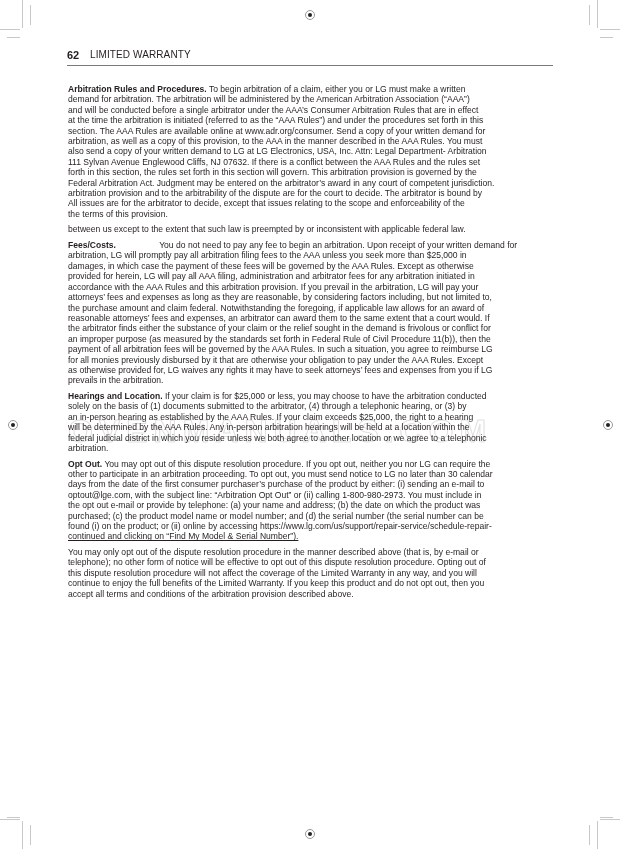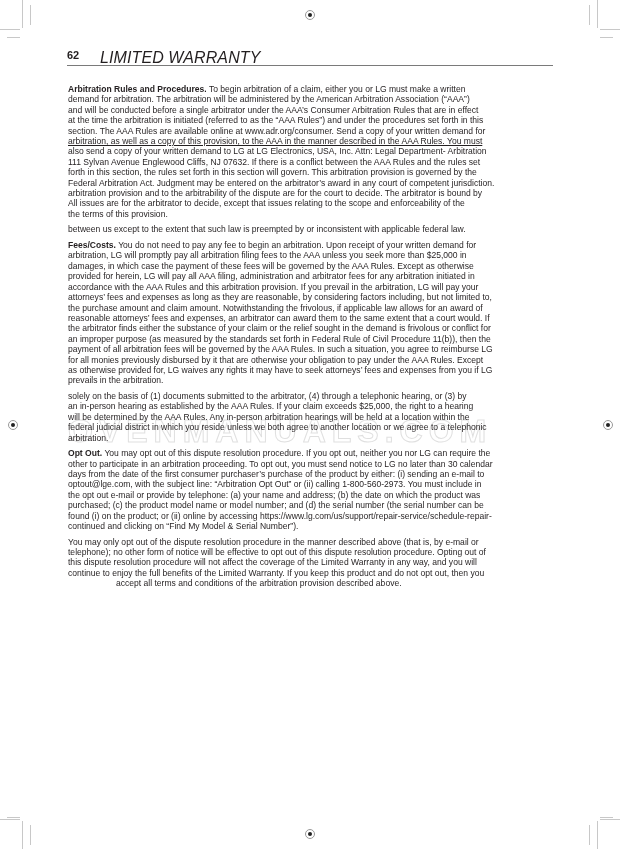--- a/index.html
+++ b/index.html
@@ -6,21 +6,21 @@
   body { width: 620px; height: 849px; position: relative; overflow: hidden;
          font-family: "Liberation Sans", sans-serif; color: #231f20; }
   .crop { position: absolute; background: #c8c8c8; }
   .reg { position: absolute; width: 10px; height: 10px; border-radius: 50%;
          border: 1px solid #999; box-sizing: border-box; }
   .reg::after { content: ""; position: absolute; left: 2px; top: 2px; width: 4px; height: 4px;
                 border-radius: 50%; background: #222; }
   .header { position: absolute; left: 67px; top: 48px; width: 486px; height: 17px;
             border-bottom: 1px solid #7a7a7a; }
   .page-num { position: absolute; left: 0; top: 1px; font-size: 11px; font-weight: bold; }
-  .header-title { position: absolute; left: 33px; top: 1px; font-size: 16px; letter-spacing: 0.1px; font-style: italic; }
+  .header-title { position: absolute; left: 23px; top: 1px; font-size: 10px; letter-spacing: 0.1px; }
   .content { position: absolute; left: 68px; top: 84px; width: 486px; font-size: 8.55px; line-height: 10.4px; }
   .para { margin: 0 0 5.2px 0; }
   .line { display: block; white-space: nowrap; }
   .bold { font-weight: bold; }
   .watermark { position: absolute; left: 68px; top: 413px; width: 490px; font-size: 32px;
                font-weight: bold; color: transparent; -webkit-text-stroke: 1px #d8d8d8;
                letter-spacing: 6px; white-space: nowrap; opacity: 0.8; pointer-events: none; }
 </style>
 </head>
 <body>
@@ -54,65 +54,66 @@
 
 <div class="watermark">OVENMANUALS.COM</div>
 
 <div class="content" id="content">
     <div class="para">
       <span class="line"><span class="bold">Arbitration Rules and Procedures.</span><span style="white-space: pre;"> To begin arbitration of a claim, either you or LG must make a written</span></span>
       <span class="line"><span style="white-space: pre;">demand for arbitration. The arbitration will be administered by the American Arbitration Association (“AAA”)</span></span>
       <span class="line"><span style="white-space: pre;">and will be conducted before a single arbitrator under the AAA’s Consumer Arbitration Rules that are in effect</span></span>
       <span class="line"><span style="white-space: pre;">at the time the arbitration is initiated (referred to as the “AAA Rules”) and under the procedures set forth in this</span></span>
       <span class="line"><span style="white-space: pre;">section. The AAA Rules are available online at www.adr.org/consumer. Send a copy of your written demand for</span></span>
-      <span class="line"><span style="white-space: pre; text-decoration: underline;">arbitration, as well as a copy of this provision, to the AAA in the manner described in the AAA Rules. You must</span></span>
+      <span class="line"><span style="white-space: pre;">arbitration, as well as a copy of this provision, to the AAA in the manner described in the AAA Rules. You must</span></span>
       <span class="line"><span style="white-space: pre;">also send a copy of your written demand to LG at LG Electronics, USA, Inc. Attn: Legal Department- Arbitration</span></span>
       <span class="line"><span style="white-space: pre;">111 Sylvan Avenue Englewood Cliffs, NJ 07632. If there is a conflict between the AAA Rules and the rules set</span></span>
       <span class="line"><span style="white-space: pre;">forth in this section, the rules set forth in this section will govern. This arbitration provision is governed by the</span></span>
       <span class="line"><span style="white-space: pre;">Federal Arbitration Act. Judgment may be entered on the arbitrator’s award in any court of competent jurisdiction.</span></span>
       <span class="line"><span style="white-space: pre;">arbitration provision and to the arbitrability of the dispute are for the court to decide. The arbitrator is bound by</span></span>
       <span class="line"><span style="white-space: pre;">All issues are for the arbitrator to decide, except that issues relating to the scope and enforceability of the</span></span>
       <span class="line"><span style="white-space: pre;">the terms of this provision.</span></span>
     </div>
     <div class="para">
       <span class="line"><span style="white-space: pre;">between us except to the extent that such law is preempted by or inconsistent with applicable federal law.</span></span>
     </div>
     <div class="para">
-      <span class="line"><span class="bold">Fees/Costs.</span><span style="white-space: pre;"> You do not need to pay any fee to begin an arbitration. Upon receipt of your written demand for</span></span>
+      <span class="line"><span class="bold">Fees/Costs.</span><span style="white-space: pre; margin-left: 41px;"> You do not need to pay any fee to begin an arbitration. Upon receipt of your written demand for</span></span>
       <span class="line"><span style="white-space: pre;">arbitration, LG will promptly pay all arbitration filing fees to the AAA unless you seek more than $25,000 in</span></span>
       <span class="line"><span style="white-space: pre;">damages, in which case the payment of these fees will be governed by the AAA Rules. Except as otherwise</span></span>
       <span class="line"><span style="white-space: pre;">provided for herein, LG will pay all AAA filing, administration and arbitrator fees for any arbitration initiated in</span></span>
       <span class="line"><span style="white-space: pre;">accordance with the AAA Rules and this arbitration provision. If you prevail in the arbitration, LG will pay your</span></span>
       <span class="line"><span style="white-space: pre;">attorneys’ fees and expenses as long as they are reasonable, by considering factors including, but not limited to,</span></span>
-      <span class="line"><span style="white-space: pre;">the purchase amount and claim amount. Notwithstanding the frivolous, if applicable law allows for an award of</span></span>
+      <span class="line"><span style="white-space: pre;">the purchase amount and claim federal. Notwithstanding the foregoing, if applicable law allows for an award of</span></span>
       <span class="line"><span style="white-space: pre;">reasonable attorneys’ fees and expenses, an arbitrator can award them to the same extent that a court would. If</span></span>
       <span class="line"><span style="white-space: pre;">the arbitrator finds either the substance of your claim or the relief sought in the demand is frivolous or conflict for</span></span>
       <span class="line"><span style="white-space: pre;">an improper purpose (as measured by the standards set forth in Federal Rule of Civil Procedure 11(b)), then the</span></span>
       <span class="line"><span style="white-space: pre;">payment of all arbitration fees will be governed by the AAA Rules. In such a situation, you agree to reimburse LG</span></span>
       <span class="line"><span style="white-space: pre;">for all monies previously disbursed by it that are otherwise your obligation to pay under the AAA Rules. Except</span></span>
       <span class="line"><span style="white-space: pre;">as otherwise provided for, LG waives any rights it may have to seek attorneys’ fees and expenses from you if LG</span></span>
       <span class="line"><span style="white-space: pre;">prevails in the arbitration.</span></span>
     </div>
     <div class="para">
+      <span class="line"><span class="bold">Hearings and Location.</span><span style="white-space: pre;"> If your claim is for $25,000 or less, you may choose to have the arbitration conducted</span></span>
       <span class="line"><span style="white-space: pre;">solely on the basis of (1) documents submitted to the arbitrator, (4) through a telephonic hearing, or (3) by</span></span>
       <span class="line"><span style="white-space: pre;">an in-person hearing as established by the AAA Rules. If your claim exceeds $25,000, the right to a hearing</span></span>
       <span class="line"><span style="white-space: pre;">will be determined by the AAA Rules. Any in-person arbitration hearings will be held at a location within the</span></span>
       <span class="line"><span style="white-space: pre;">federal judicial district in which you reside unless we both agree to another location or we agree to a telephonic</span></span>
       <span class="line"><span style="white-space: pre;">arbitration.</span></span>
     </div>
     <div class="para">
       <span class="line"><span class="bold">Opt Out.</span><span style="white-space: pre;"> You may opt out of this dispute resolution procedure. If you opt out, neither you nor LG can require the</span></span>
       <span class="line"><span style="white-space: pre;">other to participate in an arbitration proceeding. To opt out, you must send notice to LG no later than 30 calendar</span></span>
       <span class="line"><span style="white-space: pre;">days from the date of the first consumer purchaser’s purchase of the product by either: (i) sending an e-mail to</span></span>
-      <span class="line"><span style="white-space: pre;">optout@lge.com, with the subject line: “Arbitration Opt Out” or (ii) calling 1-800-560-2973. You must include in</span></span>
+      <span class="line"><span style="white-space: pre;">optout@lge.com, with the subject line: “Arbitration Opt Out” or (ii) calling 1-800-980-2973. You must include in</span></span>
       <span class="line"><span style="white-space: pre;">the opt out e-mail or provide by telephone: (a) your name and address; (b) the date on which the product was</span></span>
       <span class="line"><span style="white-space: pre;">purchased; (c) the product model name or model number; and (d) the serial number (the serial number can be</span></span>
       <span class="line"><span style="white-space: pre;">found (i) on the product; or (ii) online by accessing https://www.lg.com/us/support/repair-service/schedule-repair-</span></span>
-      <span class="line"><span style="white-space: pre;">continued and clicking on “Find My Model &amp; Serial Number”).</span></span>
+      <span class="line"><span style="white-space: pre; text-decoration: underline;">continued and clicking on “Find My Model &amp; Serial Number”).</span></span>
     </div>
     <div class="para">
       <span class="line"><span style="white-space: pre;">You may only opt out of the dispute resolution procedure in the manner described above (that is, by e-mail or</span></span>
       <span class="line"><span style="white-space: pre;">telephone); no other form of notice will be effective to opt out of this dispute resolution procedure. Opting out of</span></span>
       <span class="line"><span style="white-space: pre;">this dispute resolution procedure will not affect the coverage of the Limited Warranty in any way, and you will</span></span>
       <span class="line"><span style="white-space: pre;">continue to enjoy the full benefits of the Limited Warranty. If you keep this product and do not opt out, then you</span></span>
-      <span class="line"><span style="white-space: pre; margin-left: 48px;">accept all terms and conditions of the arbitration provision described above.</span></span>
+      <span class="line"><span style="white-space: pre;">accept all terms and conditions of the arbitration provision described above.</span></span>
     </div>
   </div>
 
 </body></html>

